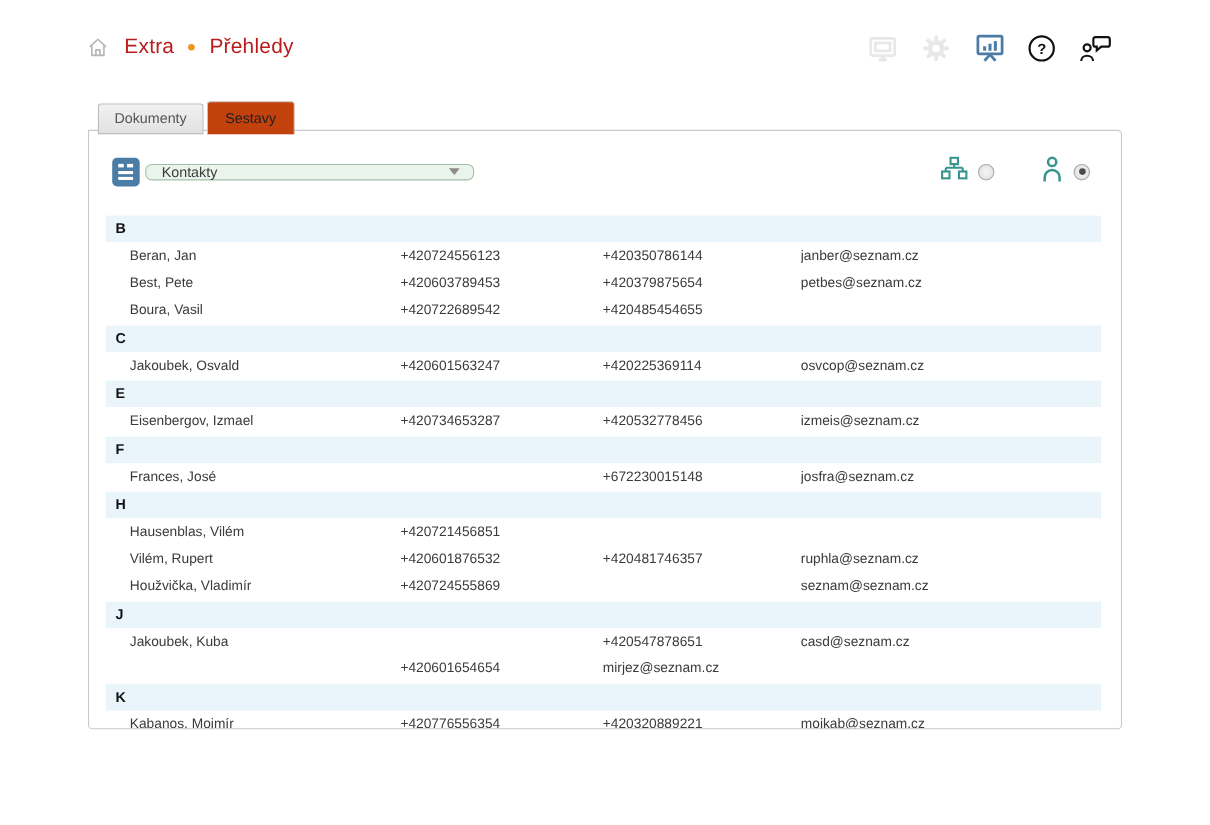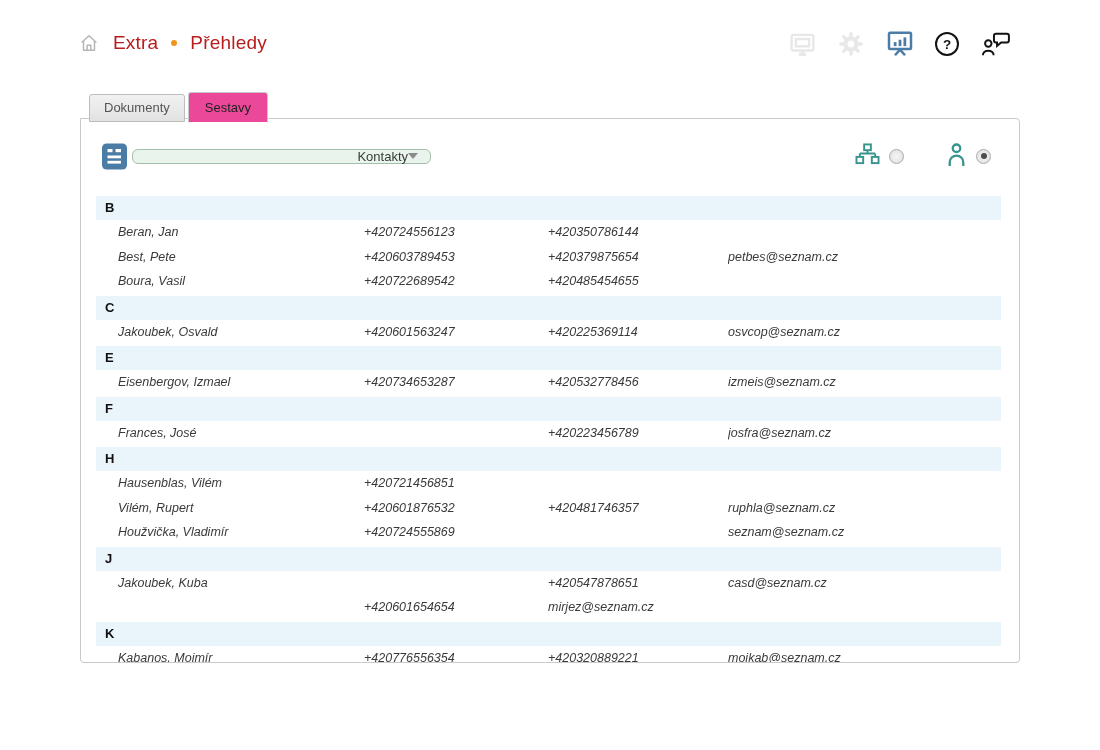--- a/index.html
+++ b/index.html
@@ -10,41 +10,41 @@
   .breadcrumb-bar .crumb { font-size:19px; color:#b91c1c; letter-spacing:.2px; cursor:pointer; }
   .crumb-dot { width:6px; height:6px; border-radius:50%; background:#f0941e; }
 
   .header-icons { position:absolute; right:88px; top:27px; display:flex; align-items:center; gap:20px; height:34px; }
   .hicon { display:flex; align-items:center; justify-content:center; cursor:pointer; }
   .help-circle { width:24px; height:24px; border:2.4px solid #121212; border-radius:50%; display:flex; align-items:center; justify-content:center; font-size:13.5px; font-weight:700; color:#121212; }
 
   
   .tabs { position:absolute; left:89px; top:92px; display:flex; align-items:flex-end; z-index:3; }
   .tab { font-size:13px; padding:5px 14px 6px 14px; border:1px solid #bdbdbd; border-radius:3px 3px 0 0; background:linear-gradient(#f1f1f1,#e2e2e2); color:#555; margin-right:3px; cursor:pointer; }
-  .tab.active { background:#ec4899; border:1px solid #c9c9c9; border-bottom:1px solid #fff; color:#222; padding:7px 16px 7px 16px; margin-bottom:-1px; position:relative; z-index:4; }
+  .tab.active { background:#c2410c; border:1px solid #c9c9c9; border-bottom:1px solid #fff; color:#222; padding:7px 16px 7px 16px; margin-bottom:-1px; position:relative; z-index:4; }
 
   
   .panel { position:absolute; left:80px; top:118px; width:940px; height:545px; border:1px solid #c9c9c9; border-radius:0 4px 4px 4px; background:#fff; padding:22px 18px 0 15px; overflow:hidden; }
 
   .toolbar { display:flex; align-items:center; height:30px; padding-left:5px; }
   .report-icon { width:27px; height:29px; margin-right:3px; display:flex; align-items:center; }
-  .report-select { width:299px; height:15px; margin-left:1px; background:#e9f5ec; border:1px solid #a4bfa9; border-radius:6px; display:flex; align-items:center; padding:0 12px 0 14px; cursor:pointer;text-align:right; }
+  .report-select { width:299px; height:15px; margin-left:1px; background:#e9f5ec; border:1px solid #a4bfa9; border-radius:6px; display:flex; align-items:center; padding:0 12px 0 14px; cursor:pointer; }
   .report-select .val { font-size:13px; color:#3a3a3a; flex:1; }
   .dd-arrow { width:0; height:0; border-left:5px solid transparent; border-right:5px solid transparent; border-top:6px solid #8b8b8b; }
 
   .view-toggle { margin-left:auto; display:flex; align-items:center; gap:42px; padding-right:10px; }
   .view-opt { display:flex; align-items:center; gap:9px; cursor:pointer; }
   .radio { width:15px; height:15px; border-radius:50%; border:1px solid #aaa; background:radial-gradient(#f5f5f5,#ddd); position:relative; }
   .radio.checked::after { content:""; position:absolute; left:3.5px; top:3.5px; width:6px; height:6px; border-radius:50%; background:#4c4c4c; }
 
   
   .contact-list { margin-top:25px; }
   .group + .group { margin-top:2px; }
   .group-header { height:24px; line-height:24px; background:#e9f4fb; padding-left:9px; font-size:13px; font-weight:700; color:#111; }
-  .row { display:grid; grid-template-columns:246px 184px 180px 1fr; align-items:center; height:24.5px; padding-left:22px; cursor:pointer;font-style:italic; }
+  .row { display:grid; grid-template-columns:246px 184px 180px 1fr; align-items:center; height:24.5px; padding-left:22px; cursor:pointer; }
   .row .cell { font-size:12.5px; color:#3a3a3a; white-space:nowrap; overflow:hidden; }
 </style>
 </head>
 <body>
 
 <div class="breadcrumb-bar">
   <span class="hicon">
     <svg width="22" height="22" viewBox="0 0 24 24" fill="none" stroke="#b5b5b5" stroke-width="1.6" stroke-linejoin="round">
       <path d="M4 11.5 L12 4 L20 11.5"></path>
       <path d="M6 10 V20 H18 V10"></path>
@@ -156,20 +156,21 @@
     </div>
   </div>
 
   <div class="contact-list">
       <div class="group">
         <div class="group-header">B</div>
         <div class="row">
           <span class="cell name">Beran, Jan</span>
           <span class="cell phone1">+420724556123</span>
           <span class="cell phone2">+420350786144</span>
+          <span class="cell email">janber@seznam.cz</span>
         </div>
         <div class="row">
           <span class="cell name">Best, Pete</span>
           <span class="cell phone1">+420603789453</span>
           <span class="cell phone2">+420379875654</span>
           <span class="cell email">petbes@seznam.cz</span>
         </div>
         <div class="row">
           <span class="cell name">Boura, Vasil</span>
           <span class="cell phone1">+420722689542</span>
@@ -192,21 +193,21 @@
           <span class="cell phone1">+420734653287</span>
           <span class="cell phone2">+420532778456</span>
           <span class="cell email">izmeis@seznam.cz</span>
         </div>
       </div>
       <div class="group">
         <div class="group-header">F</div>
         <div class="row">
           <span class="cell name">Frances, José</span>
           <span class="cell phone1"></span>
-          <span class="cell phone2">+420223456789</span>
+          <span class="cell phone2">+672230015148</span>
           <span class="cell email">josfra@seznam.cz</span>
         </div>
       </div>
       <div class="group">
         <div class="group-header">H</div>
         <div class="row">
           <span class="cell name">Hausenblas, Vilém</span>
           <span class="cell phone1">+420721456851</span>
           <span class="cell phone2"></span>
         </div>

